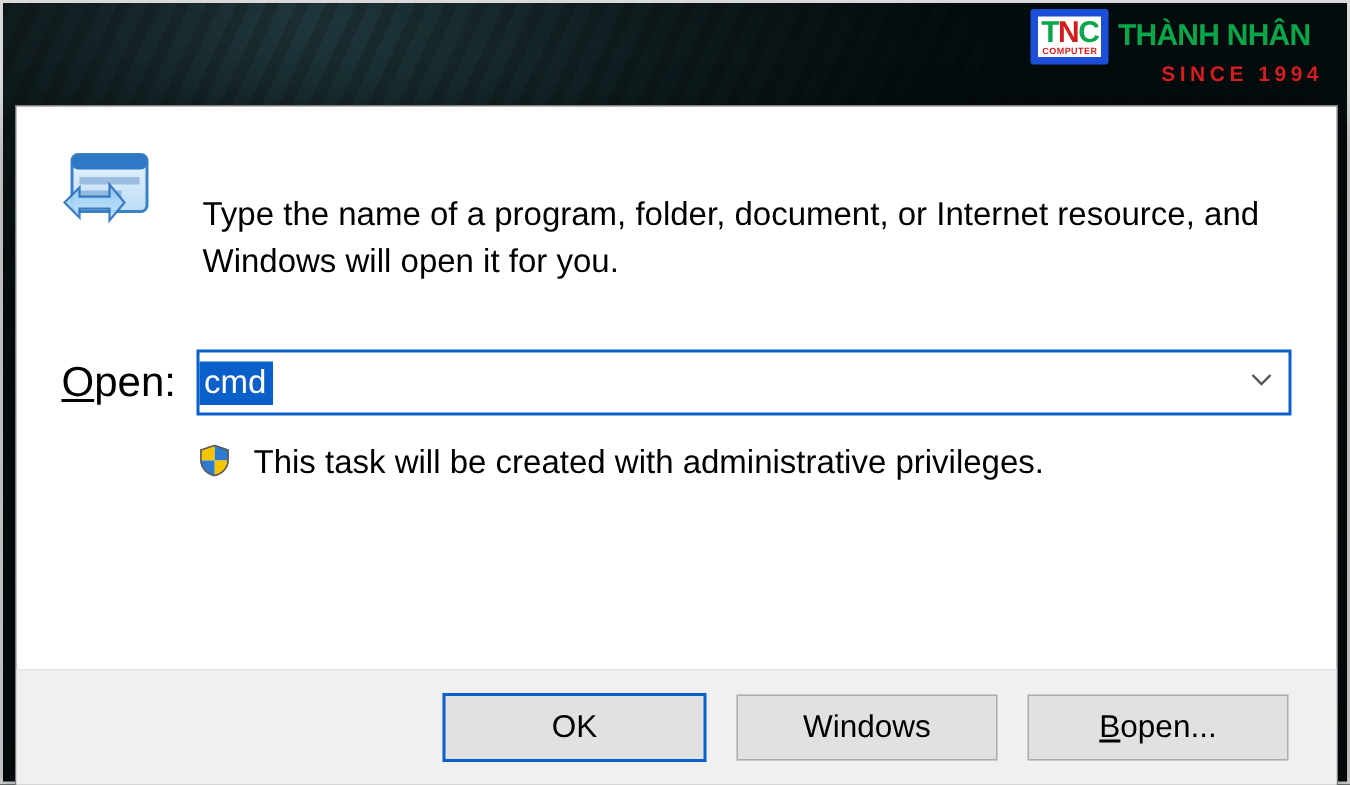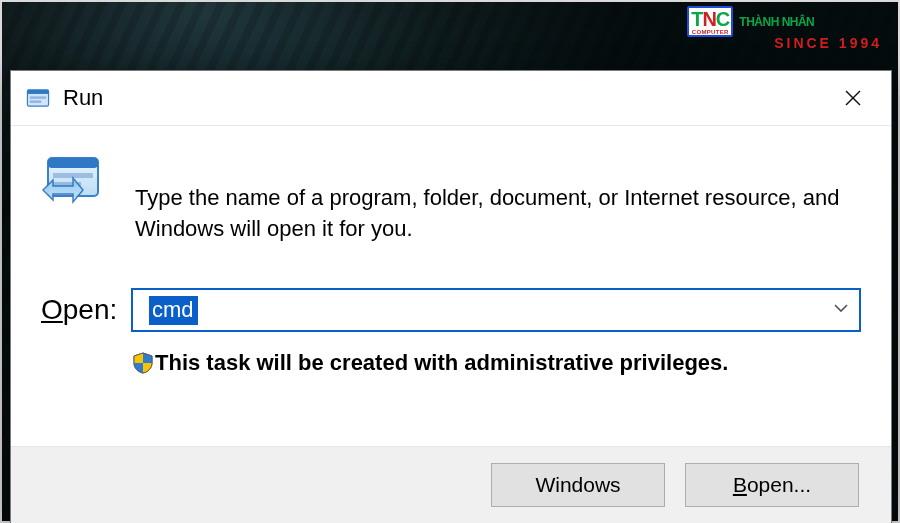--- a/index.html
+++ b/index.html
@@ -11,25 +11,25 @@
   .desktop::after{
     content:"";position:absolute;inset:0;
     background:
       repeating-linear-gradient(115deg, rgba(0,0,0,.25) 0 8px, rgba(255,255,255,.02) 8px 18px),
       radial-gradient(circle at 300px 200px,#2f4f50 0%, #10181a 60%);
     mix-blend-mode:overlay;opacity:.7;
   }
   
   .wm{position:absolute;top:6px;right:18px;display:flex;flex-direction:column;align-items:flex-start;z-index:10;}
   .wm-top{display:flex;align-items:center;gap:6px;}
-  .wm-box{background:#fff;border:2px solid #1d4ed8;border-radius:2px;padding:1px 2px 0 2px;display:flex;flex-direction:column;align-items:center;line-height:1;}
+  .wm-box{background:#fff;border:5px solid #1d4ed8;border-radius:2px;padding:1px 2px 0 2px;display:flex;flex-direction:column;align-items:center;line-height:1;}
   .wm-tnc{font-weight:800;font-size:20px;letter-spacing:-1px;}
   .wm-t{color:#0aa64a;} .wm-n{color:#d21e1e;} .wm-c{color:#0aa64a;}
   .wm-comp{font-size:6px;font-weight:700;color:#d21e1e;letter-spacing:0.3px;}
-  .wm-name{font-size:12px;font-weight:800;color:#0aa64a;letter-spacing:-0.5px;}
+  .wm-name{font-size:20px;font-weight:800;color:#0aa64a;letter-spacing:-0.5px;}
   .wm-since{font-size:14px;font-weight:800;letter-spacing:3px;color:#d21e1e;margin-left:87px;margin-top:-2px;}
 
   
   .dlg{position:absolute;left:10px;top:70px;width:880px;height:452px;background:#fff;border:1px solid #7b7b7b;box-shadow:0 8px 30px rgba(0,0,0,.45);z-index:5;}
   .titlebar{height:54px;display:flex;align-items:center;padding:0 6px 0 14px;border-bottom:1px solid #e8e8e8;}
   .app-icon{width:26px;height:26px;margin-right:12px;display:flex;align-items:center;justify-content:center;}
   .app-icon svg{width:26px;height:26px;}
   .title{font-size:22px;color:#000;}
   .spacer{flex:1;}
   .close{width:64px;height:54px;display:flex;align-items:center;justify-content:center;cursor:pointer;}
@@ -37,26 +37,26 @@
 
   .body{padding:26px 30px 0 30px;}
   .row1{display:flex;gap:28px;align-items:flex-start;}
   .big-icon{flex:0 0 66px;height:58px;}
   .big-icon svg{width:66px;height:58px;}
   .desc{font-size:22px;line-height:1.42;color:#000;padding-top:2px;margin-top:28px;}
 
   .row2{display:flex;align-items:center;gap:18px;margin-top:44px;}
   .lbl{font-size:28px;color:#000;width:72px;}
   .lbl .ul{text-decoration:underline;}
-  .combo{flex:1;display:flex;align-items:center;border:2px solid #0a60c8;height:40px;padding:0 10px 0 16px;background:#fff;}
+  .combo{flex:1;display:flex;align-items:center;border:2px solid #0a60c8;height:40px;padding:0 10px 0 0;background:#fff;}
   .combo .sel{display:inline-block;background:#0a60c8;color:#fff;font-size:22px;padding:1px 4px 2px 3px;line-height:1.2;}
   .combo .chev{flex:0 0 18px;text-align:right;color:#444;}
   .combo .chev svg{width:16px;height:16px;stroke:#555;stroke-width:1.6;fill:none;}
 
-  .row3{display:flex;align-items:center;margin-top:18px;margin-left:90px;font-weight:bold;}
+  .row3{display:flex;gap:14px;margin-top:18px;margin-left:90px;}
   .shield{width:24px;height:24px;}
   .admin-txt{font-size:22px;color:#000;}
 
   .btnbar{position:absolute;left:0;right:0;bottom:0;height:76px;background:#f0f0f0;border-top:1px solid #e5e5e5;display:flex;align-items:center;justify-content:flex-end;gap:20px;padding-right:32px;}
   .btn{min-width:172px;height:42px;border:1px solid #adadad;background:#e1e1e1;font-size:21px;color:#000;display:flex;align-items:center;justify-content:center;cursor:pointer;}
   .btn.primary{border:2px solid #0a60c8;}
   .ul{text-decoration:underline;}
 
   .frame{position:absolute;inset:0;border:2px solid #dadada;pointer-events:none;}
 </style>
@@ -72,38 +72,20 @@
         <span class="wm-t">T</span><span class="wm-n">N</span><span class="wm-c">C</span>
       </div>
       <div class="wm-comp">COMPUTER</div>
     </div>
     <div class="wm-name">THÀNH NHÂN</div>
   </div>
   <div class="wm-since">SINCE 1994</div>
 </div>
 
 <div class="dlg">
-  <div class="titlebar">
-    <span class="app-icon">
-      <svg viewBox="0 0 32 32">
-        <rect x="3" y="6" width="26" height="20" rx="2" fill="#cfe5fb" stroke="#3b7fc7" stroke-width="1.5"></rect>
-        <rect x="3" y="6" width="26" height="5" fill="#2f78c5"></rect>
-        <rect x="6" y="14" width="20" height="3" fill="#1b5aa6" opacity=".35"></rect>
-        <rect x="6" y="19" width="14" height="3" fill="#1b5aa6" opacity=".35"></rect>
-      </svg>
-    </span>
-    <span class="title">Run</span>
-    <span class="spacer"></span>
-    <span class="close">
-      <svg viewBox="0 0 18 18">
-          <line x1="2" y1="2" x2="16" y2="16"></line>
-          <line x1="16" y1="2" x2="2" y2="16"></line>
-        </svg>
-    </span>
-  </div>
 
   <div class="body">
     <div class="row1">
       <div class="big-icon">
         <svg viewBox="0 0 66 58">
           <defs>
             <linearGradient id="g1" x1="0" y1="0" x2="0" y2="1">
               <stop offset="0" stop-color="#8dc7f2"></stop>
                 <stop offset="1" stop-color="#c9e6fb"></stop>
             </linearGradient>
@@ -146,20 +128,21 @@
           <path d="M12 12 L21 12 C21 17 17 21 12 22 Z" fill="#f7c500"></path>
           <path d="M12 12 L3 12 C3 17 7 21 12 22 Z" fill="#2e7bd1"></path>
           <path d="M12 2 L21 5 V12 C21 17 17 21 12 22 C7 21 3 17 3 12 V5 Z" fill="none" stroke="#5a5a5a" stroke-width="1"></path>
         </svg>
       </span>
       <span class="admin-txt">This task will be created with administrative privileges.</span>
     </div>
   </div>
 
   <div class="btnbar">
+    <div class="btn primary">OK</div>
     <div class="btn">Windows</div>
     <div class="btn">
         <span class="ul">B</span>
         <span>open...</span>
       </div>
   </div>
 </div>
 
 <div class="frame"></div>
 

